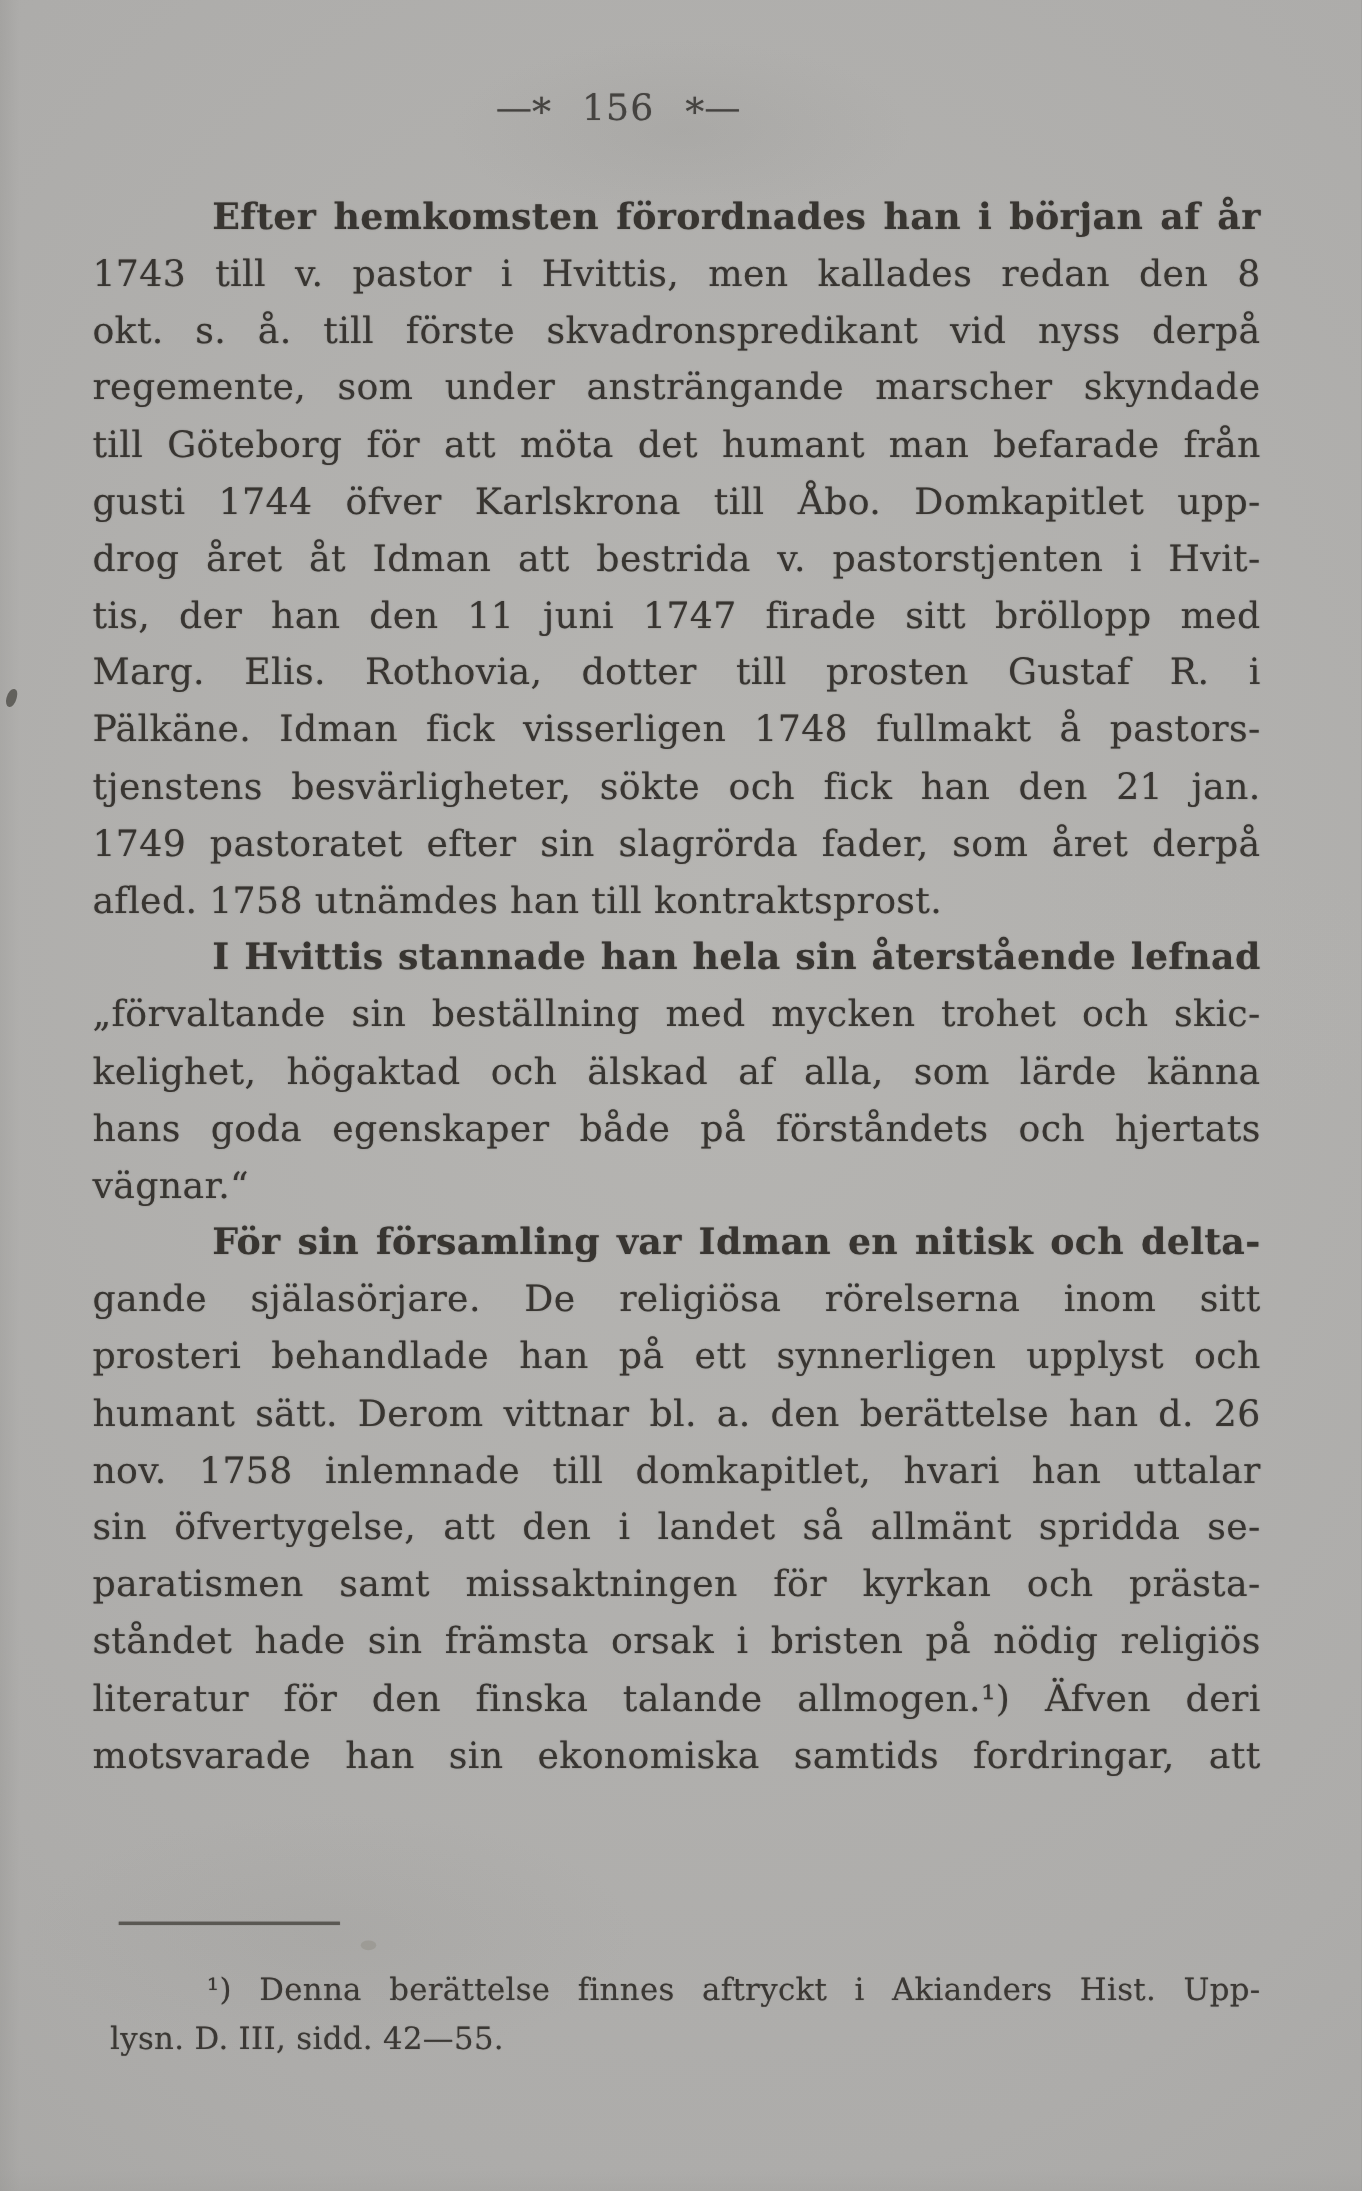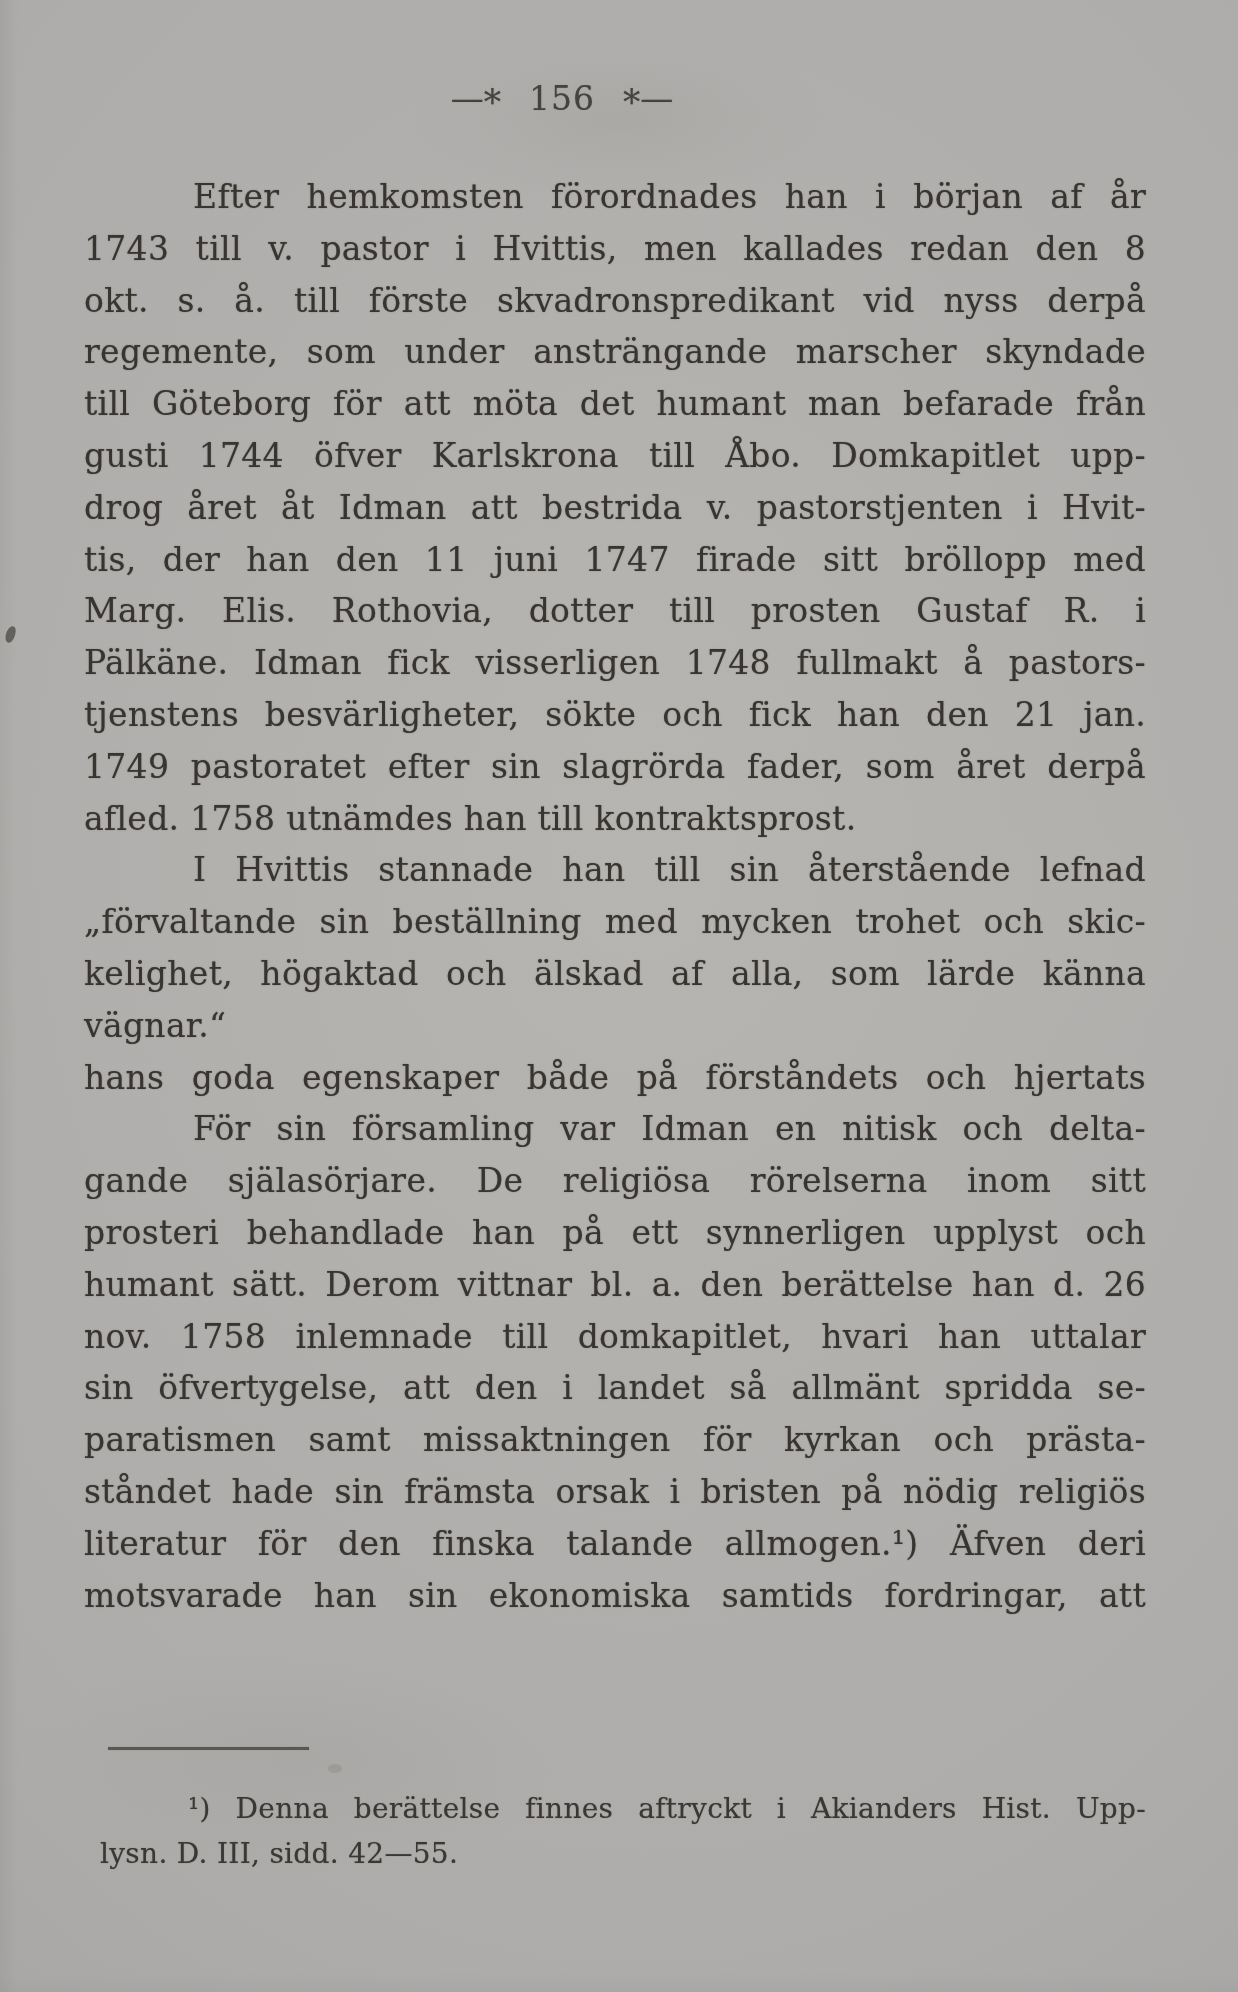--- a/index.html
+++ b/index.html
@@ -50,21 +50,21 @@
     font-size: 33px;
     line-height: 51.8px;
     letter-spacing: 0.3px;
     text-shadow: 0 0 1.2px rgba(52,50,46,0.5);
   }
   .line {
     text-align: justify;
     text-align-last: justify;
     white-space: normal;
   }
-  .line.indent { text-indent: 109px; }
+  .line.indent { text-indent: 109px; font-weight: bold; }
   .line.endline { text-align: center; text-align-last: left; }
   .footnote-rule {
     position: absolute;
     top: 1747px;
     left: 108px;
     width: 201px;
     height: 3px;
     background: #5a5853;
     box-shadow: 0 0 1px rgba(70,68,64,0.6);
   }
@@ -119,25 +119,25 @@
     <div class="line">regemente, som under ansträngande marscher skyndade</div>
     <div class="line">till Göteborg för att möta det humant man befarade från</div>
     <div class="line">gusti 1744 öfver Karlskrona till Åbo. Domkapitlet upp-</div>
     <div class="line">drog året åt Idman att bestrida v. pastorstjenten i Hvit-</div>
     <div class="line">tis, der han den 11 juni 1747 firade sitt bröllopp med</div>
     <div class="line">Marg. Elis. Rothovia, dotter till prosten Gustaf R. i</div>
     <div class="line">Pälkäne. Idman fick visserligen 1748 fullmakt å pastors-</div>
     <div class="line">tjenstens besvärligheter, sökte och fick han den 21 jan.</div>
     <div class="line">1749 pastoratet efter sin slagrörda fader, som året derpå</div>
     <div class="line endline">afled. 1758 utnämdes han till kontraktsprost.</div>
-    <div class="line indent">I Hvittis stannade han till sin återstående lefnad</div>
+    <div class="line indent">I Hvittis stannade han hela sin återstående lefnad</div>
     <div class="line">„förvaltande sin beställning med mycken trohet och skic-</div>
     <div class="line">kelighet, högaktad och älskad af alla, som lärde känna</div>
+    <div class="line">hans goda egenskaper både på förståndets och hjertats</div>
     <div class="line endline">vägnar.“</div>
-    <div class="line">hans goda egenskaper både på förståndets och hjertats</div>
     <div class="line indent">För sin församling var Idman en nitisk och delta-</div>
     <div class="line">gande själasörjare. De religiösa rörelserna inom sitt</div>
     <div class="line">prosteri behandlade han på ett synnerligen upplyst och</div>
     <div class="line">humant sätt. Derom vittnar bl. a. den berättelse han d. 26</div>
     <div class="line">nov. 1758 inlemnade till domkapitlet, hvari han uttalar</div>
     <div class="line">sin öfvertygelse, att den i landet så allmänt spridda se-</div>
     <div class="line">paratismen samt missaktningen för kyrkan och prästa-</div>
     <div class="line">ståndet hade sin främsta orsak i bristen på nödig religiös</div>
     <div class="line">literatur för den finska talande allmogen.¹) Äfven deri</div>
     <div class="line">motsvarade han sin ekonomiska samtids fordringar, att</div>

